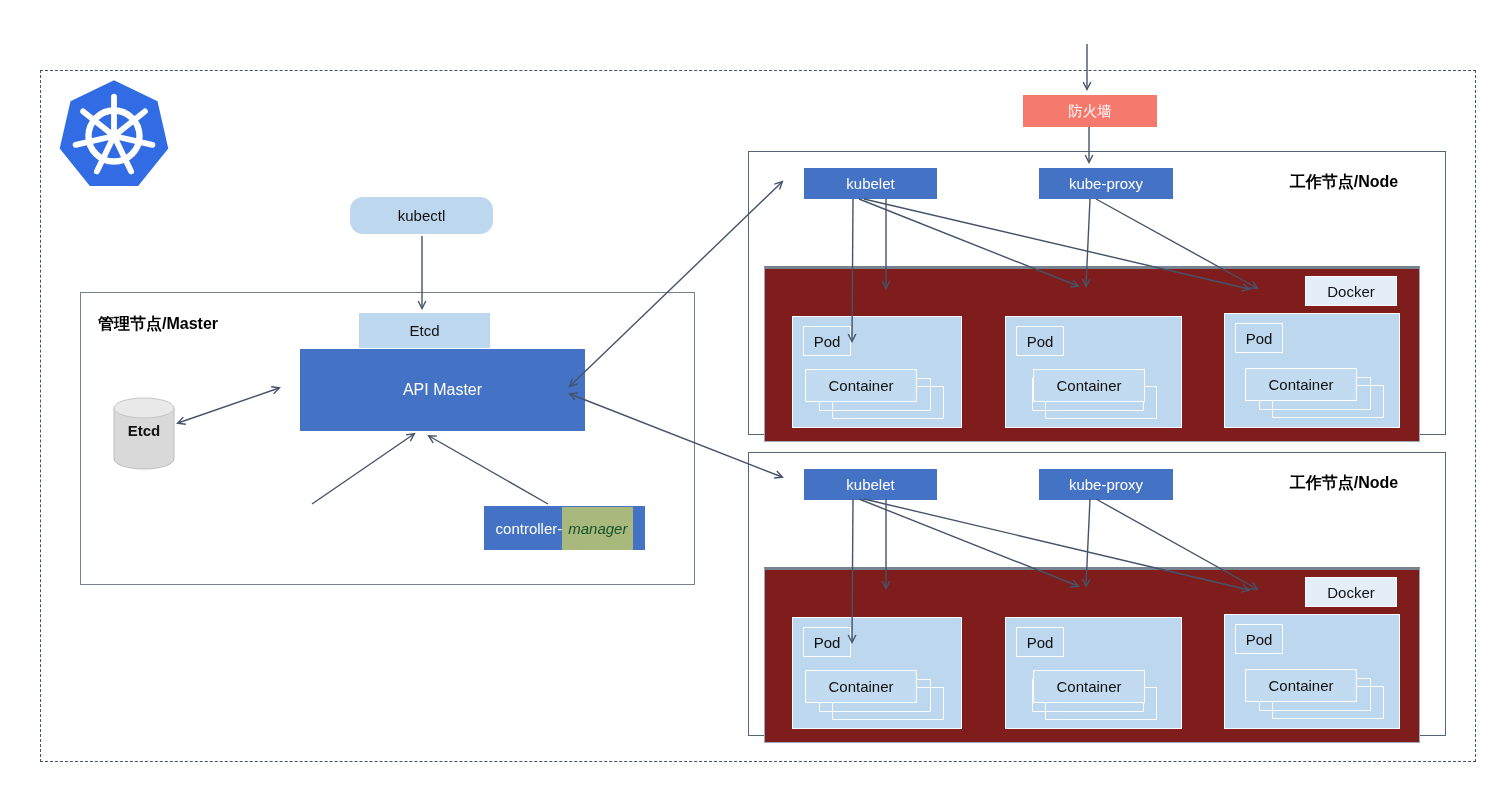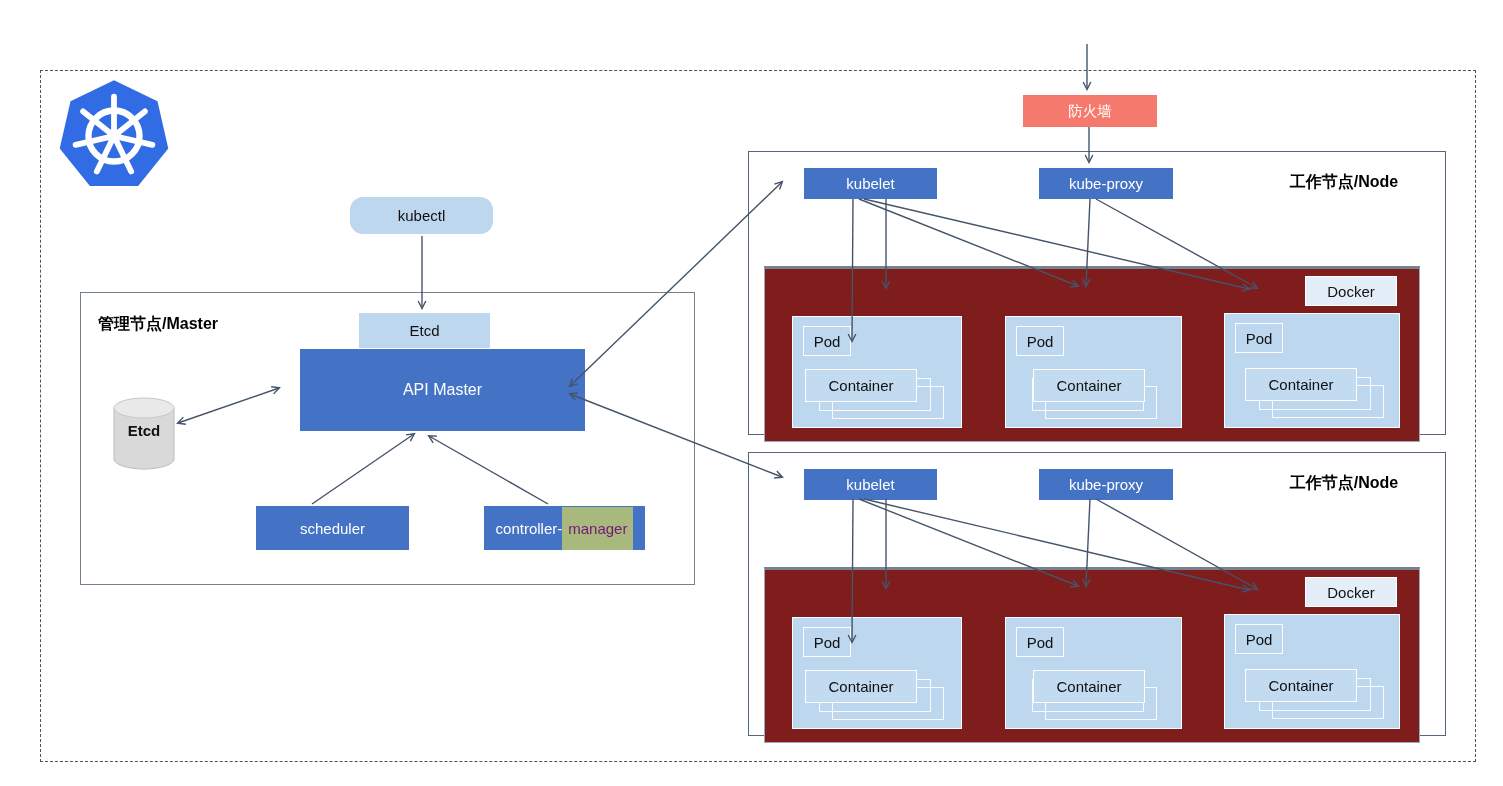--- a/index.html
+++ b/index.html
@@ -60,21 +60,21 @@
   
   .master{
     position:absolute;left:80px;top:292px;width:615px;height:293px;background:#ffffff;
     border:1.5px solid #75818f;box-sizing:border-box;
   }
   .master-title{position:absolute;left:17px;top:21px;font-size:16px;font-weight:bold;color:#000;}
   .api-server{left:203px;top:56px;width:285px;height:82px;font-size:16px;}
   .auth{left:278px;top:20px;width:131px;height:35px;}
   .scheduler{left:159px;top:213px;width:153px;height:44px;}
   .controller{left:387px;top:213px;width:161px;height:44px;flex-direction:row;line-height:19px;}
-  .hl-manager{background:#A9B87C;color:#701a75;padding:12px 6px;}
+  .hl-manager{background:#A9B87C;color:#14532d;padding:12px 6px;font-style:italic;}
   .etcd-wrap{position:absolute;left:30px;top:103px;width:66px;height:75px;}
   .etcd-label{position:absolute;left:0;top:26px;width:66px;text-align:center;font-weight:bold;font-size:15px;color:#111;}
   
   .kubectl{left:350px;top:197px;width:143px;height:37px;border-radius:13px;}
   
   .cloud-wrap{position:absolute;left:1012px;top:0;width:152px;height:52px;}
   .cloud-label{position:absolute;left:0;top:8px;width:152px;text-align:center;font-size:15px;color:#111;}
   
   .k8s-logo{position:absolute;left:56px;top:78px;width:116px;height:116px;}
   
@@ -195,23 +195,20 @@
     </div>
 
     <div class="etcd-wrap">
       <svg width="66" height="75" viewBox="0 0 66 75">
         <path d="M3,12 v51 a30,10 0 0 0 60,0 v-51" fill="#D9D9D9" stroke="#BDBDBD" stroke-width="1"></path>
         <ellipse cx="33" cy="12" rx="30" ry="10" fill="#E9E9E9" stroke="#C6C6C6" stroke-width="1"></ellipse>
       </svg>
       <div class="etcd-label">Etcd</div>
     </div>
 
-    <div class="blue-box scheduler">
-      <span>scheduler</span>
-    </div>
 
     <div class="blue-box controller">
       <span>controller-</span>
       <span class="hl-manager">manager</span>
     </div>
   </div>
 
   <svg class="arrows" viewBox="0 0 1503 786">
     <defs>
       <marker id="arw" markerWidth="12" markerHeight="12" refX="8.5" refY="5" orient="auto-start-reverse" markerUnits="userSpaceOnUse">

